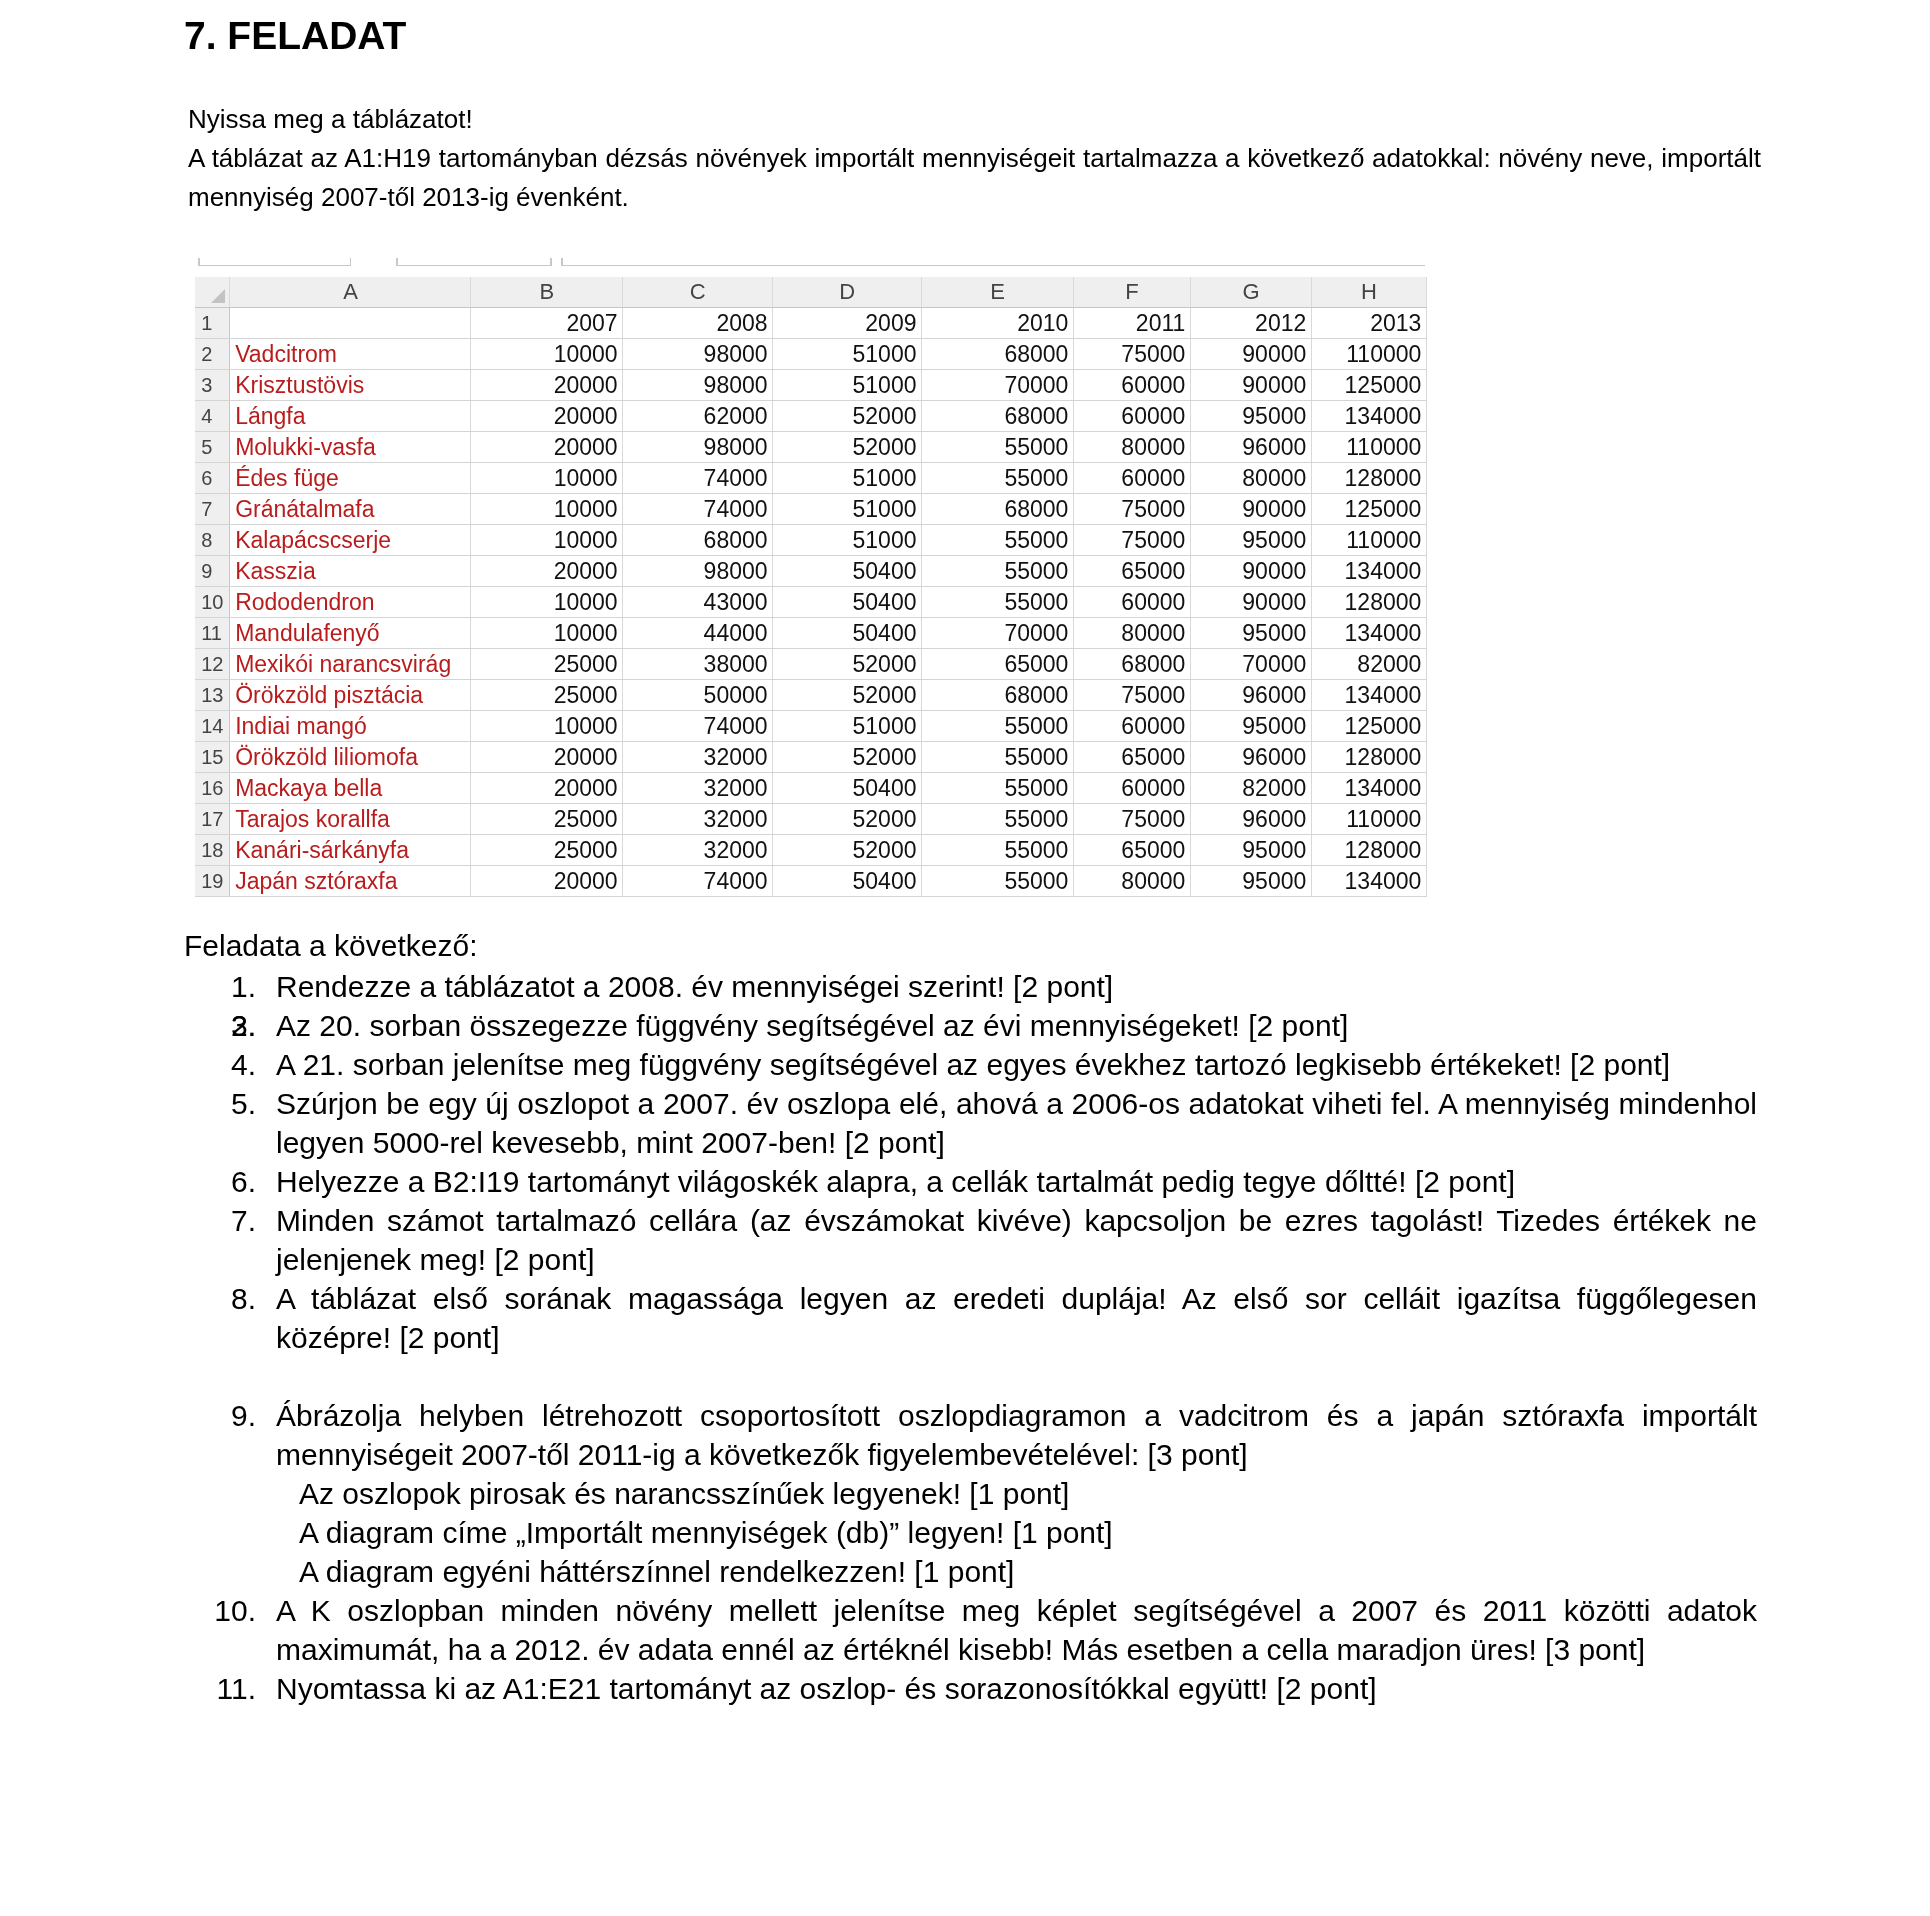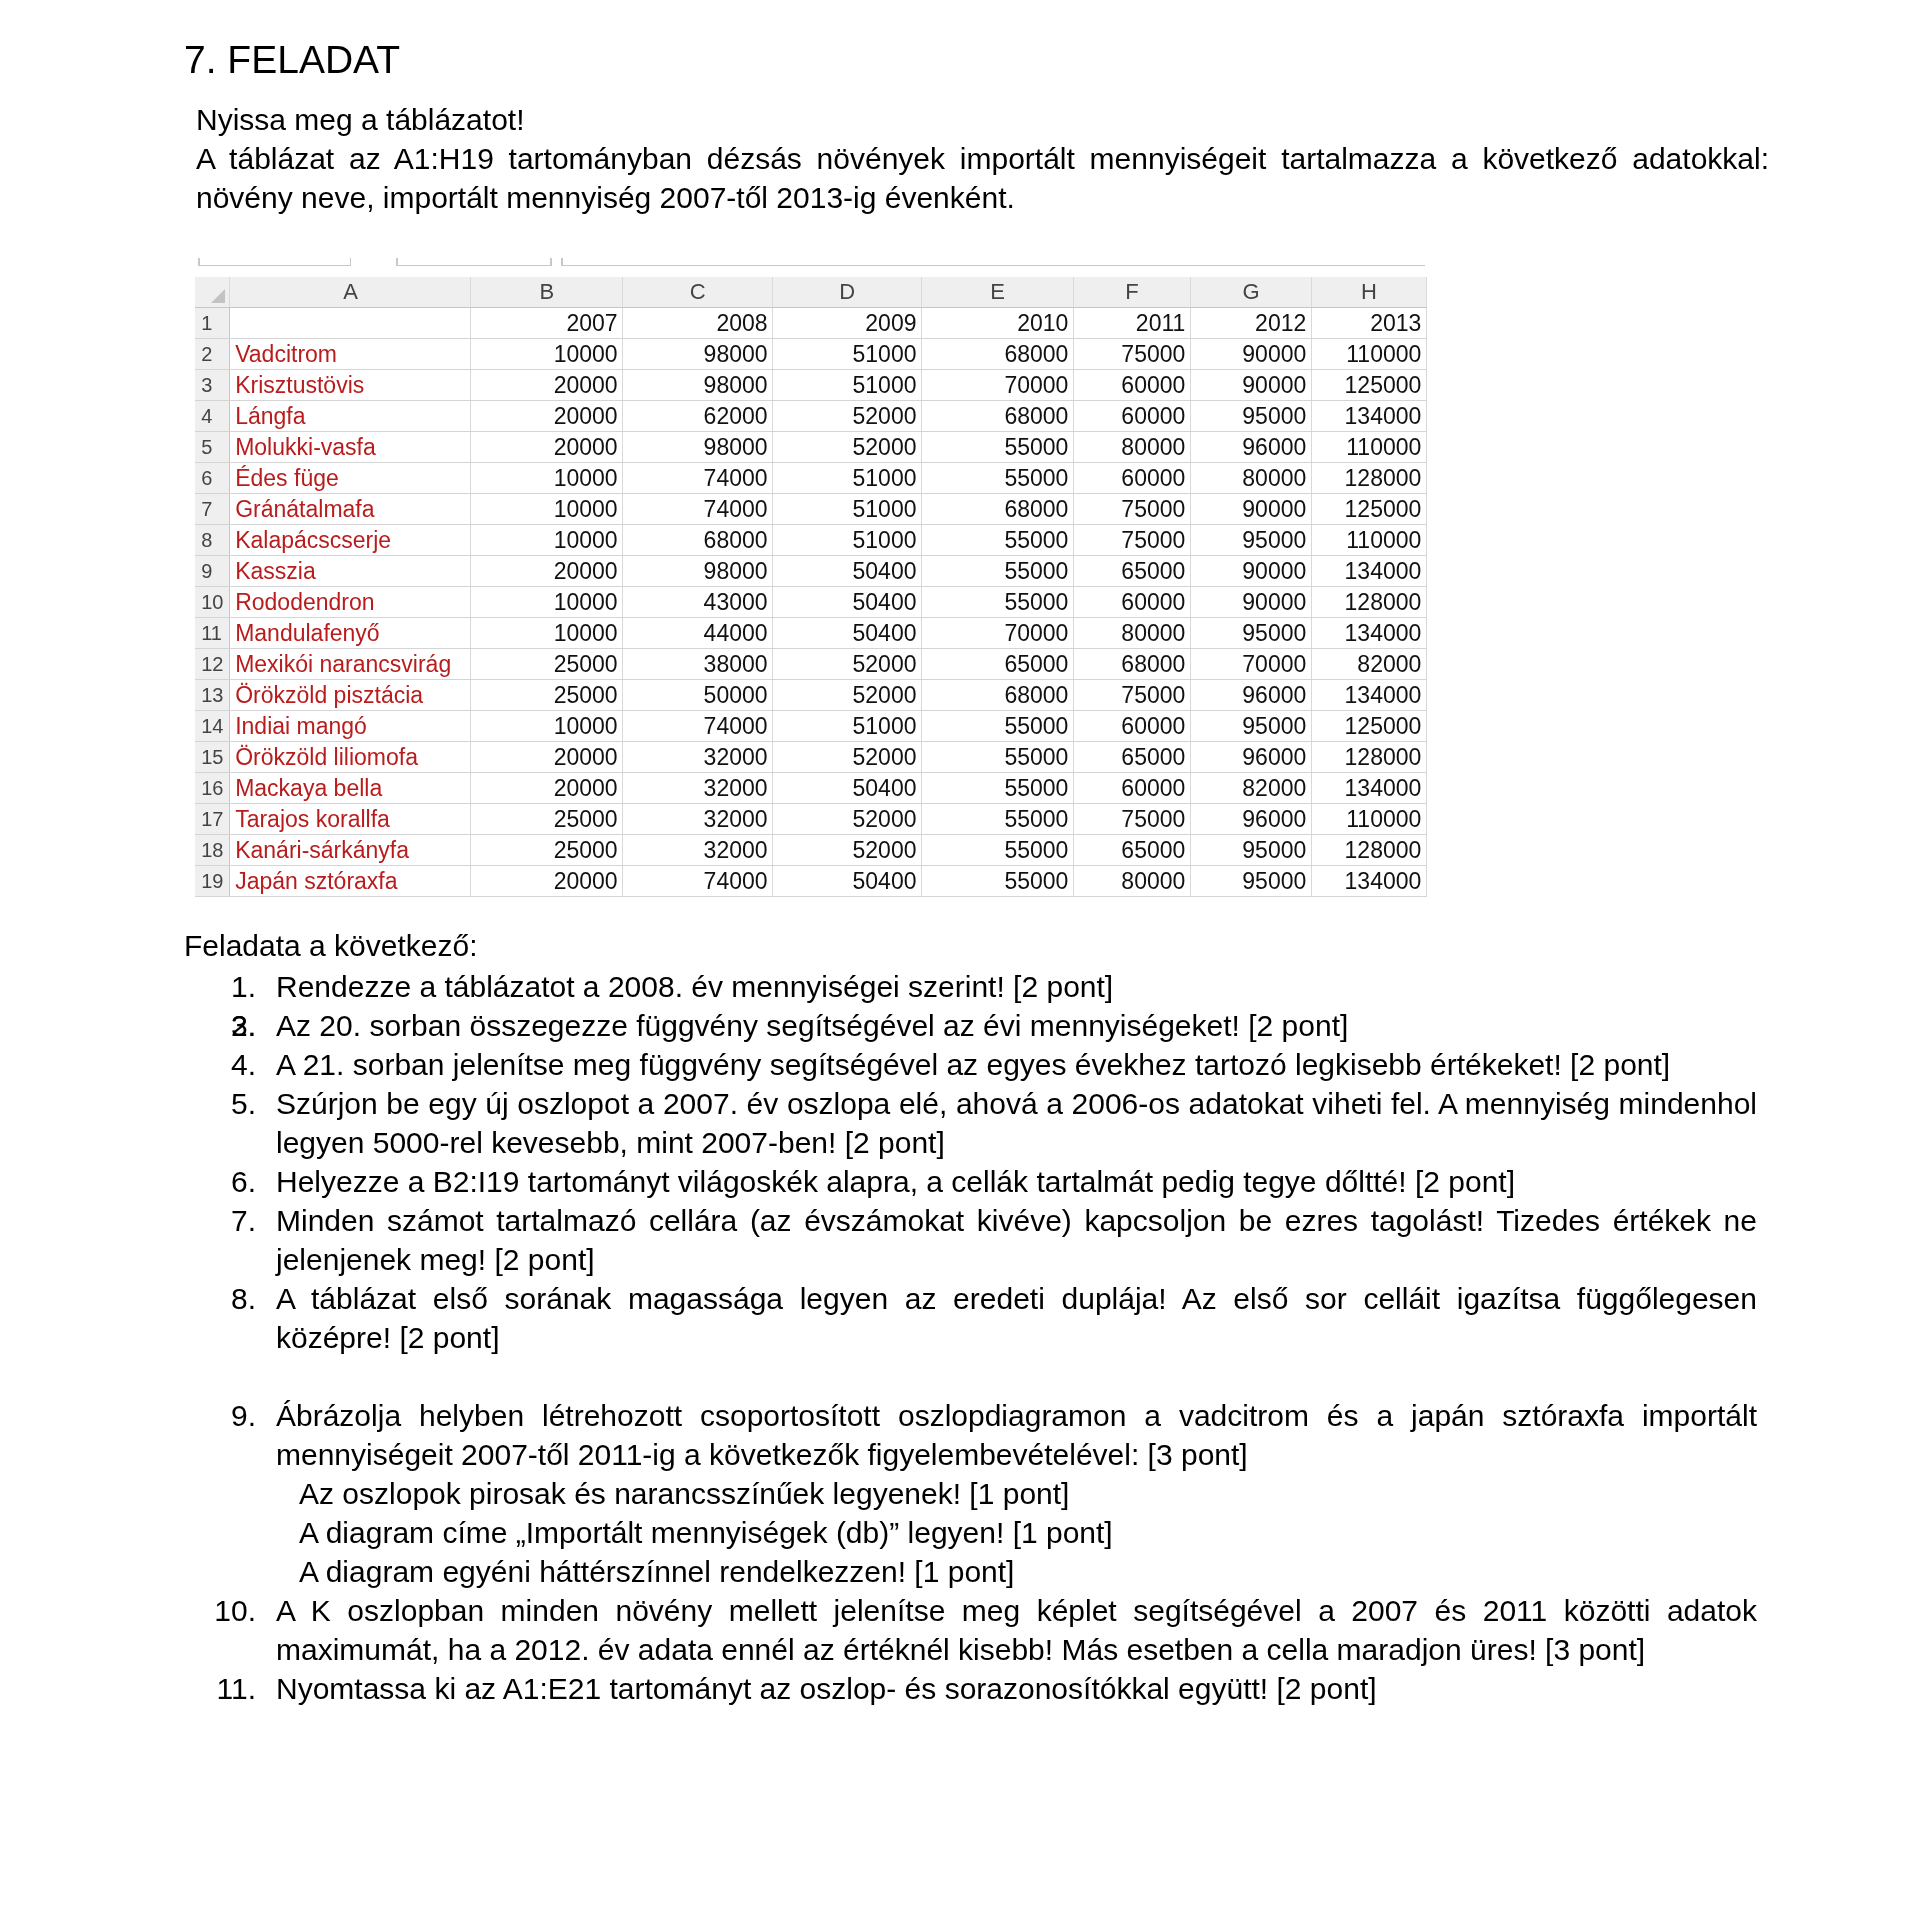--- a/index.html
+++ b/index.html
@@ -2,26 +2,26 @@
 <html style="font-size:12.5px"><head>
 <meta charset="utf-8">
 <style>
   html, body { margin: 0; padding: 0; background: #ffffff; }
   body {
     width: 1931px; height: 1916px; position: relative; overflow: hidden;
     font-family: "Liberation Sans", sans-serif; color: #000;
   }
   .page { position: absolute; left: 184px; top: 0; width: 1573px; }
   .title {
-    position: absolute; left: 0; top: 36px;
-    font-size: 39px; font-weight: normal; line-height: 47px; white-space: nowrap;
+    position: absolute; left: 0; top: 12px;
+    font-size: 39px; font-weight: bold; line-height: 47px; white-space: nowrap;
   }
   .intro {
-    position: absolute; left: 12px; top: 100px; width: 1573px;
-    font-size: 30px; line-height: 39px;
+    position: absolute; left: 4px; top: 100px; width: 1573px;
+    font-size: 26px; line-height: 39px;
   }
   .intro p { margin: 0; text-align: justify; text-align-last: left; }
   .intro p.just { text-align: justify; }
 
   
   .sheet {
     position: absolute; left: 195px; top: 257px;
     width: 1232px; height: 607px;
     font-size: 23px; line-height: 30px;
   }

